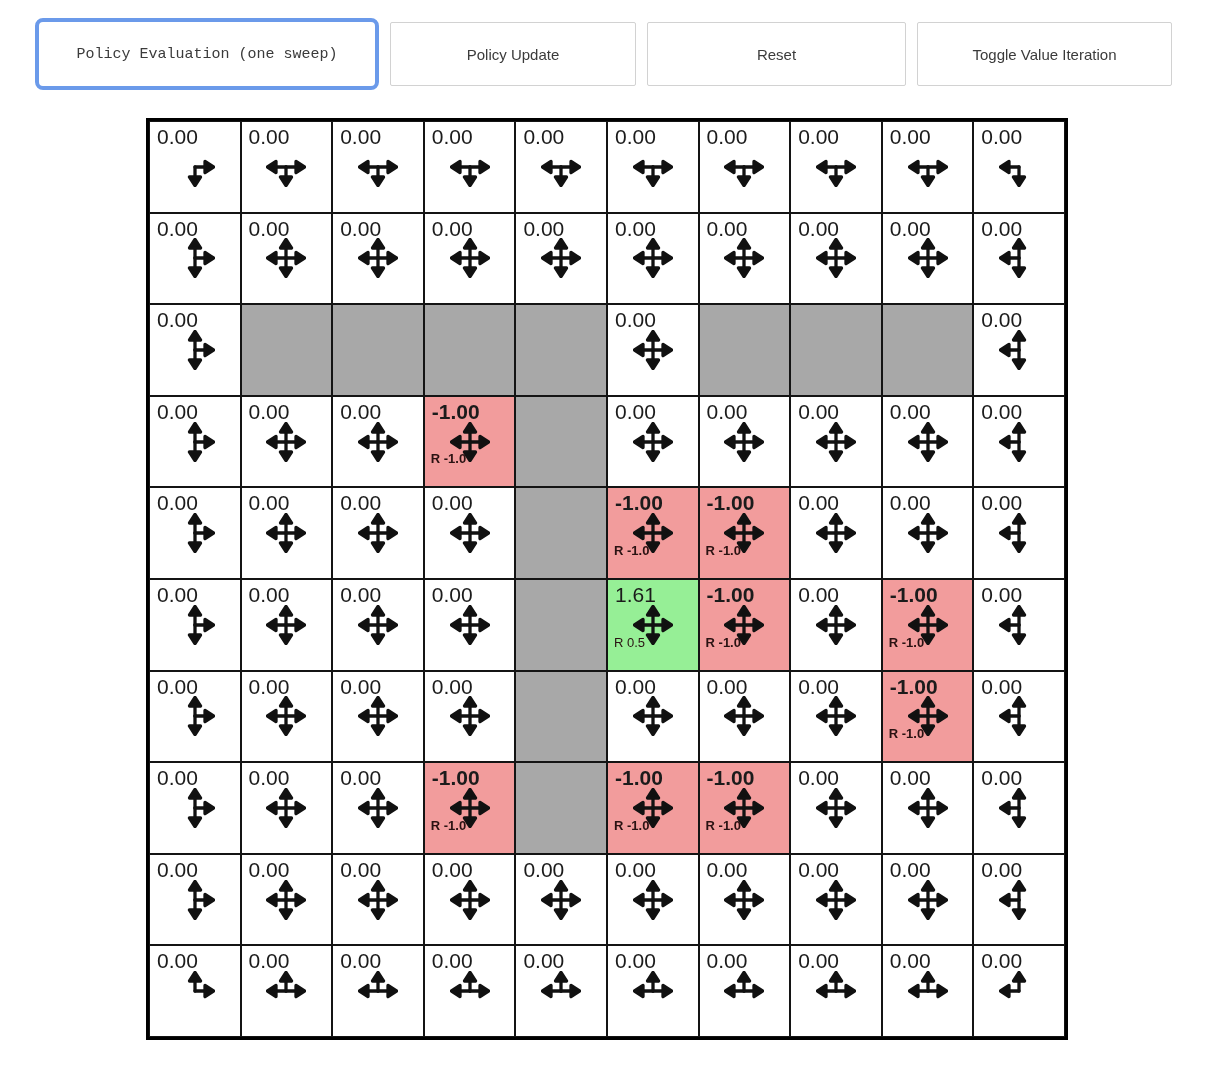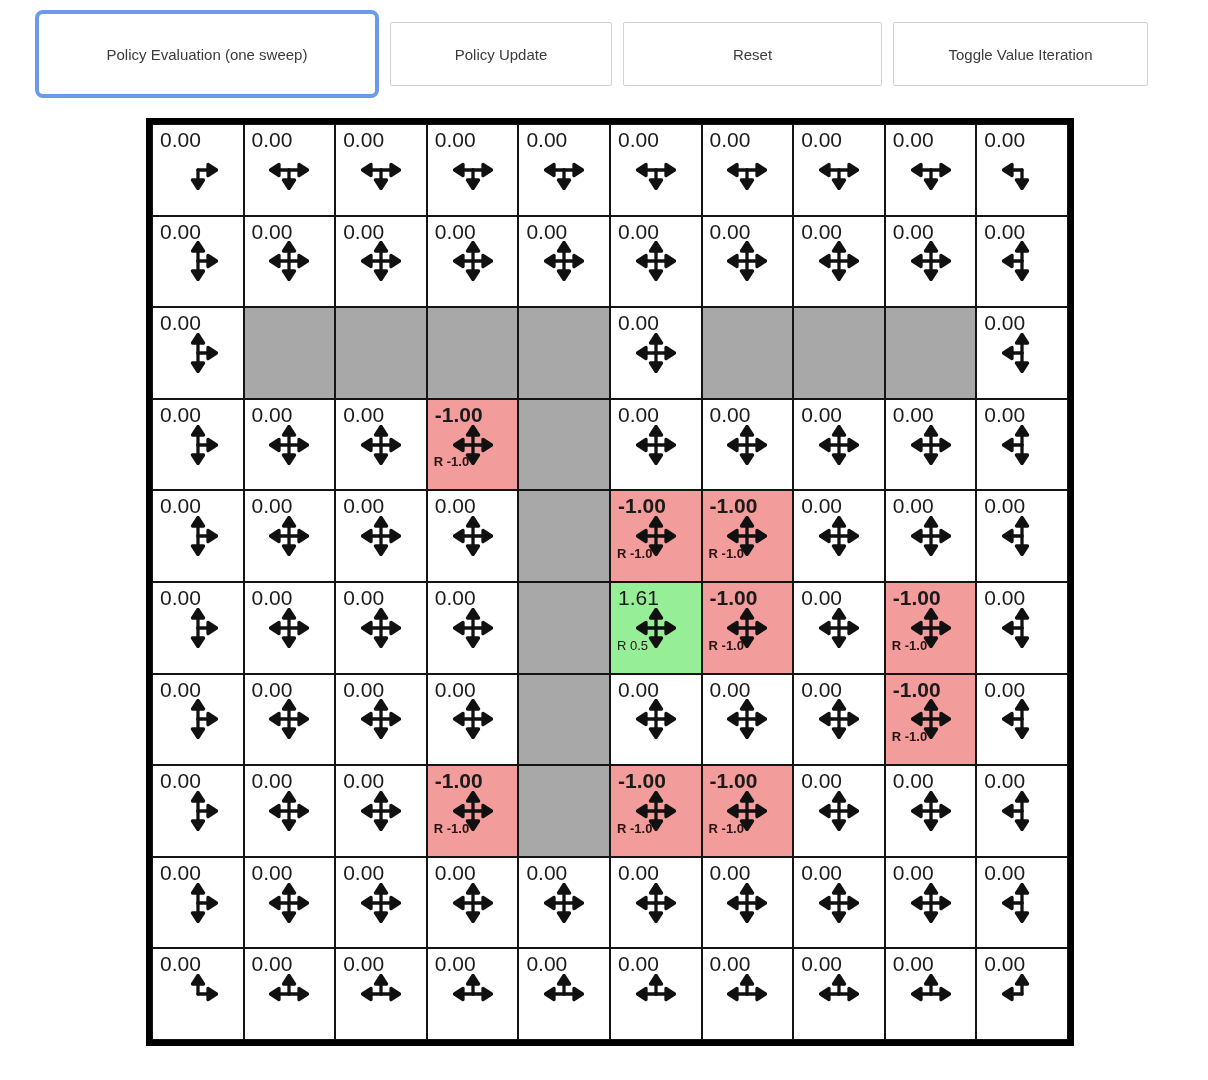--- a/index.html
+++ b/index.html
@@ -28,34 +28,35 @@
     display: flex;
     align-items: center;
     justify-content: center;
     font-size: 15px;
     color: #3b3b3b;
     cursor: pointer;
     font-family: "Liberation Sans", sans-serif;
     padding: 0;
   }
   .btn.w1 { width: 344px; }
-  .btn.w2 { width: 222px; }
+  .btn.w2 { width: 246px; }
   .btn.w3 { width: 255px; }
   .btn.w4 { width: 259px; }
   .btn.focused {
     border: 4px solid #6b9aea;
     border-radius: 8px;
-    height: 88px;
+    height: 72px;
+    font-family: Liberation Mono, monospace;
   }
   .grid {
     margin: 38px 0 0 146px;
     display: grid;
     grid-template-columns: repeat(10, 91.6px);
     grid-auto-rows: 91.6px;
-    border: 6px solid #000000;
+    border: 3px solid #000000;
     width: fit-content;
     background: #7dd3fc;
   }
   .cell {
     position: relative;
     border: 1px solid #141414;
     box-sizing: border-box;
     background: #ffffff;
   }
   .cell.wall { background: #a8a8a8; }

